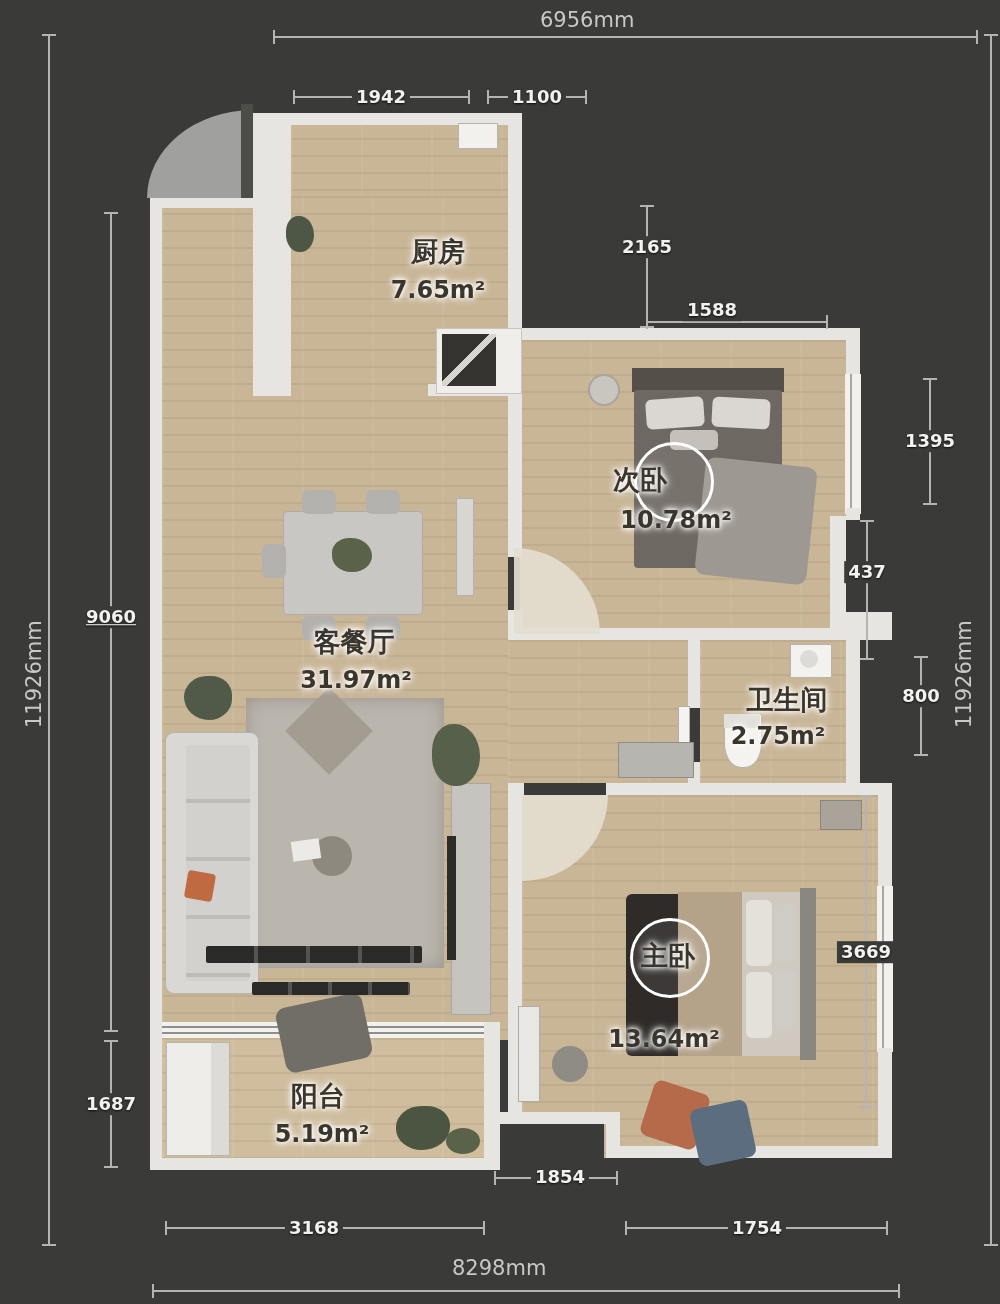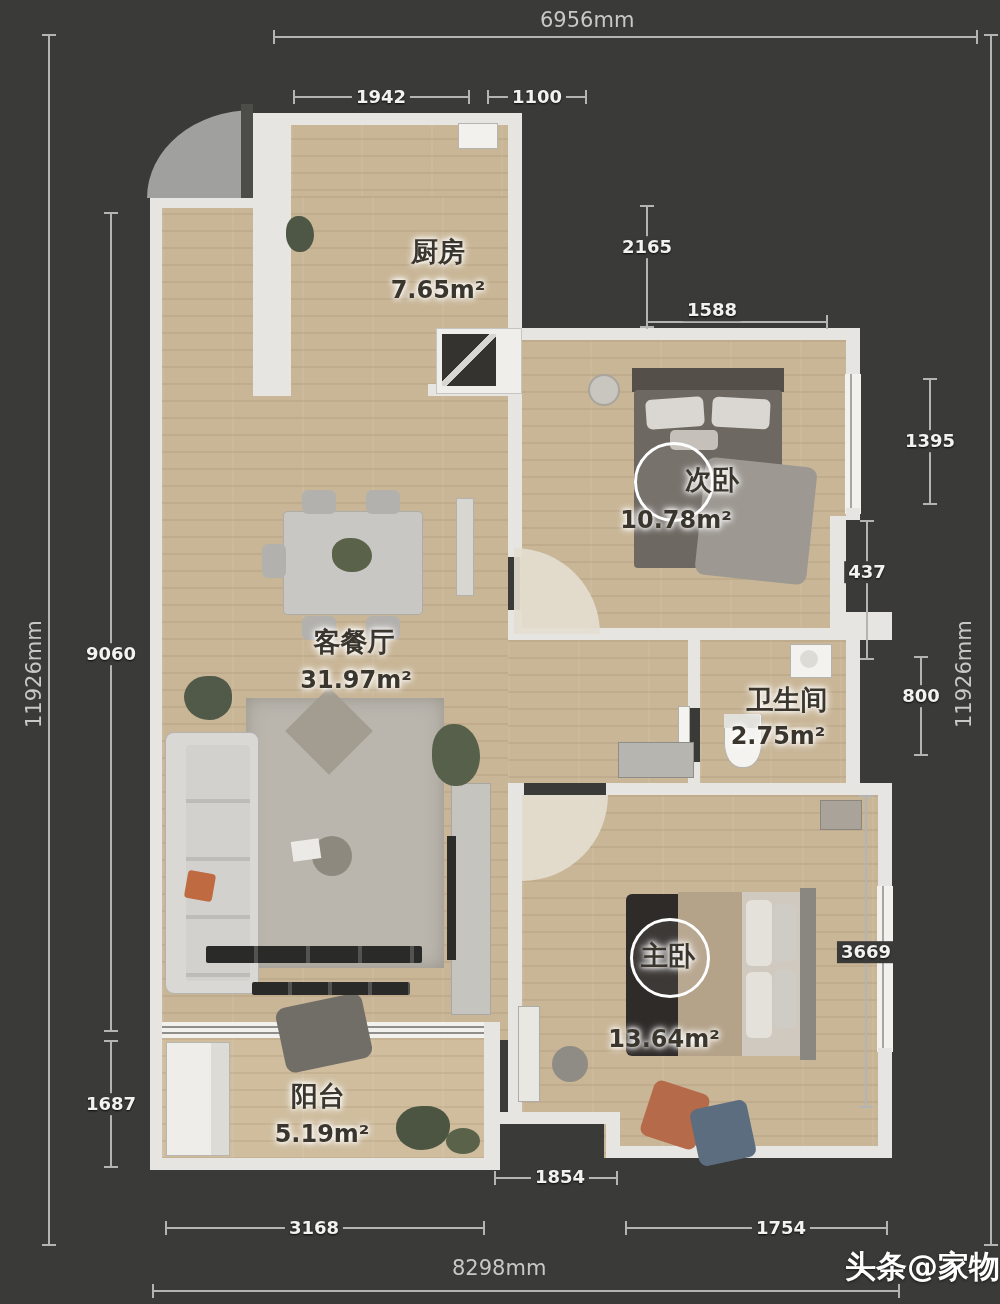--- a/index.html
+++ b/index.html
@@ -140,21 +140,21 @@
   <div class="f" style="left:694px;top:1104px;width:58px;height:58px;background:#5d6d80;border-radius:8px;transform:rotate(-12deg);"></div>
 
   <div class="f" style="left:166px;top:1042px;width:62px;height:112px;background:#efede9;border:1px solid #b7b5b0;box-shadow:inset -18px 0 0 #ddDBD5;"></div>
   <div class="f" style="left:396px;top:1106px;width:54px;height:44px;background:#4c5542;border-radius:50% 45% 55% 50%;"></div>
   <div class="f" style="left:446px;top:1128px;width:34px;height:26px;background:#5a6349;border-radius:50%;"></div>
 
   <div class="rlabel" style="left:438px;top:252px;text-align:right;">厨房</div>
   <div class="rarea" style="left:438px;top:290px;">7.65m²</div>
 
   <div class="badge" style="left:634px;top:442px;"></div>
-  <div class="rlabel" style="left:712px;top:480px;">次卧</div>
+  <div class="rlabel" style="left:640px;top:480px;">次卧</div>
   <div class="rarea" style="left:676px;top:520px;">10.78m²</div>
 
   <div class="rlabel" style="left:354px;top:642px;">客餐厅</div>
   <div class="rarea" style="left:356px;top:680px;">31.97m²</div>
 
   <div class="rlabel" style="left:787px;top:700px;">卫生间</div>
   <div class="rarea" style="left:778px;top:736px;">2.75m²</div>
 
   <div class="badge" style="left:630px;top:918px;"></div>
   <div class="rlabel" style="left:668px;top:956px;">主卧</div>
@@ -181,28 +181,27 @@
   <div class="dimv" style="left:920px;top:656px;height:100px;"></div>
   <div class="dlab" style="left:921px;top:696px;">800</div>
   <div class="dimv" style="left:865px;top:795px;height:313px;"></div>
   <div class="dlab" style="left:866px;top:952px;">3669</div>
   <div class="dimv" style="left:990px;top:34px;height:1212px;"></div>
   <div class="dtot vert" style="left:952px;top:598px;height:130px;">11926mm</div>
 
   <div class="dimv" style="left:48px;top:34px;height:1212px;"></div>
   <div class="dtot vert" style="left:22px;top:598px;height:130px;">11926mm</div>
   <div class="dimv" style="left:110px;top:212px;height:820px;"></div>
-  <div class="dlab" style="left:111px;top:654px;">9060</div>
+  <div class="dlab" style="left:111px;top:617px;text-decoration:underline;">9060</div>
   <div class="dimv" style="left:110px;top:1040px;height:128px;"></div>
   <div class="dlab" style="left:111px;top:1104px;">1687</div>
 
   <div class="dimh" style="left:165px;top:1227px;width:320px;"></div>
   <div class="dlab" style="left:314px;top:1228px;">3168</div>
   <div class="dimh" style="left:494px;top:1177px;width:124px;"></div>
   <div class="dlab" style="left:560px;top:1177px;">1854</div>
   <div class="dimh" style="left:625px;top:1227px;width:263px;"></div>
-  <div class="dlab" style="left:757px;top:1228px;margin-left:24px;">1754</div>
+  <div class="dlab" style="left:757px;top:1228px;">1754</div>
   <div class="dtot" style="left:452px;top:1256px;">8298mm</div>
   <div class="dimh" style="left:152px;top:1290px;width:748px;"></div>
 
-  <div class="wm">头条@家物</div>
 
 </div>
 
 </body></html>

